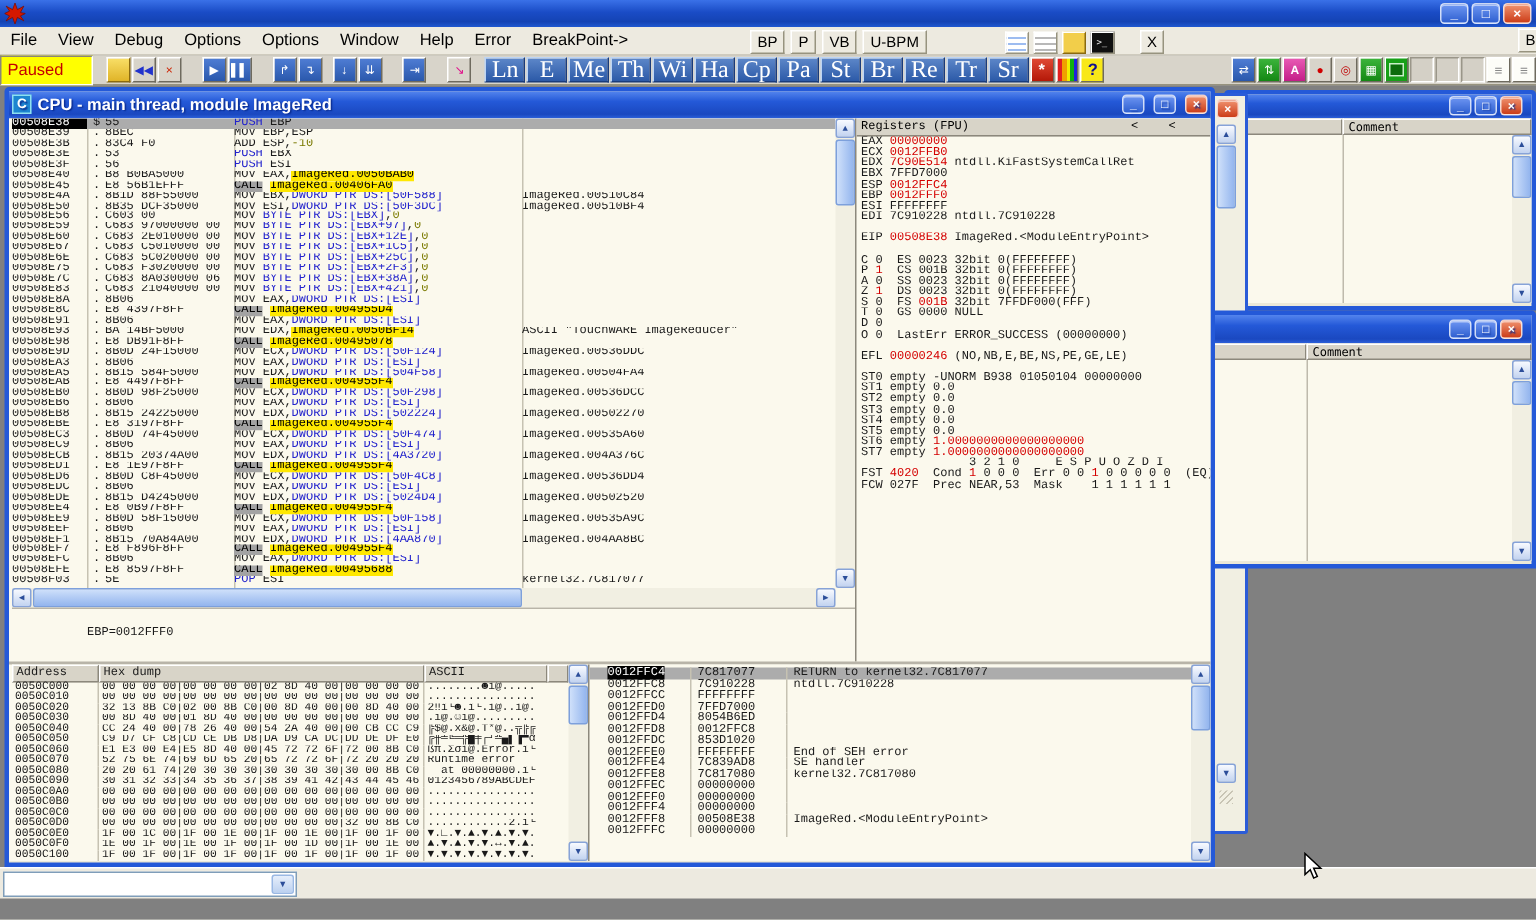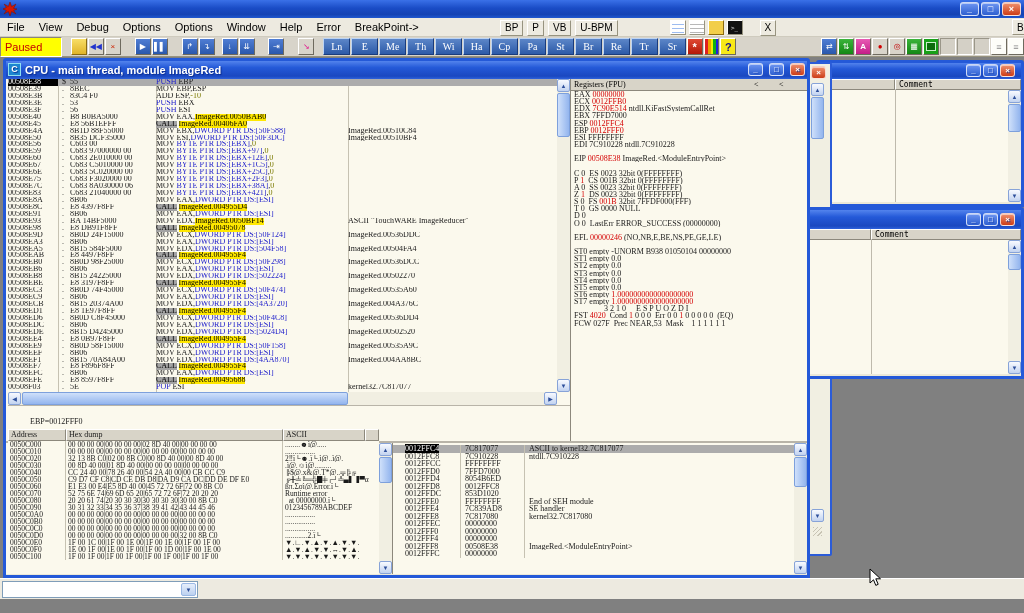--- a/index.html
+++ b/index.html
@@ -11,21 +11,21 @@
 .titlebar{position:absolute;left:0;top:0;width:1024px;height:18px;
  background:linear-gradient(180deg,#3A71E8 0%,#1A4CC6 45%,#1443B4 80%,#2058D0 100%);display:flex;align-items:center;padding:0 3px}
 .caps{position:absolute;right:3px;top:2px;display:flex;gap:2px}
 .cap{width:19px;height:14px;border-radius:3px;border:1px solid rgba(255,255,255,.75);display:flex;align-items:center;justify-content:center;color:#fff;font-size:9px;line-height:8px;font-weight:bold;background:linear-gradient(180deg,#6E96F2,#2E5FD0);box-shadow:inset 0 1px 0 rgba(255,255,255,.5);cursor:default}
 .cap.close{background:linear-gradient(180deg,#F0926F,#CC3D18)}
 .smallcap{width:15px;height:13px;font-size:8px;line-height:7px}
 
 
 .menubar{position:absolute;left:0;top:18px;width:1024px;height:19px;background:#EDEAE0;border-bottom:1px solid #CFCBBE;display:flex;align-items:center;font-size:11px;color:#000}
 .mitem{padding:2px 7px;white-space:nowrap}
-.pluginbar{position:absolute;left:500px;top:1px;height:17px;display:flex;align-items:center}
+.pluginbar{position:absolute;left:500px;top:1px;height:17px;display:flex;align-items:flex-end}
 .pbtn{height:16px;padding:0 4px;margin-right:4px;font-size:10px;color:#000;background:#EDEAE0;border:1px solid;border-color:#FFFFFF #97937F #97937F #FFFFFF;display:flex;align-items:center;white-space:nowrap}
 .pspacer{display:inline-block;height:1px}
 .pic{width:16px;height:15px;margin-right:3px;border:1px solid;border-color:#FFFFFF #97937F #97937F #FFFFFF;display:flex;align-items:center;justify-content:center;font-size:8px}
 .k2-doc-blue{background:#fff;color:#2255CC;box-shadow:inset 0 0 0 1px #fff;background:repeating-linear-gradient(180deg,#fff 0 3px,#9DBCF0 3px 4px)}
 .k2-doc-gray{background:repeating-linear-gradient(180deg,#fff 0 3px,#B8B8B8 3px 4px)}
 .k2-folder{background:#F2CE4A;border-color:#FFF #8A6A10 #8A6A10 #FFF}
 .k2-console{background:#101010;color:#E8E8E8;font-size:6px;font-family:"DejaVu Sans Mono",monospace}
 .bfrag{position:absolute;left:1012px;top:1px}
 
 
@@ -36,21 +36,21 @@
 .tb.k-green{background:linear-gradient(180deg,#3CB43C,#148814);color:#fff}
 .tb.k-pink{background:linear-gradient(180deg,#E85AB4,#C41E88);color:#fff;font-weight:bold}
 .tb.k-red{background:linear-gradient(180deg,#E04A34,#B41808);color:#fff;font-weight:bold;font-size:11px}
 .tb.k-yellow{background:#F8E818;color:#101090;font-weight:bold;font-size:11px}
 .tb.k-folder{background:linear-gradient(180deg,#F8DE66,#E0B428);border-color:#FFF #8A6A10 #8A6A10 #FFF}
 .tb.k-rainbow{background:linear-gradient(90deg,#E02020 0 3px,#F0A000 3px 6px,#F0F000 6px 8px,#10B010 8px 11px,#2020E0 11px 14px)}
 .tb.k-screen{background:#18A018;position:relative}
 .tb.k-screen::after{content:"";width:8px;height:7px;border:1px solid #C8F0C8;background:#0C6C0C}
 .tb.k-well{background:#D4D0C6;border-color:#9A9689 #FFFFFF #FFFFFF #9A9689}
 .tb.k-paper{background:#FDFDF8;color:#888;font-size:9px}
-.lbtn{width:27px;height:17px;margin-left:1px;background:linear-gradient(180deg,#5C86C8,#2C5AA8);color:#fff;font-family:"Liberation Serif",serif;font-size:10px;line-height:10px;display:flex;align-items:center;justify-content:center;border:1px solid;border-color:#BCD4F4 #1A3C7C #1A3C7C #BCD4F4;cursor:default;padding:0}
+.lbtn{width:27px;height:17px;margin-left:1px;background:linear-gradient(180deg,#5C86C8,#2C5AA8);color:#fff;font-family:"Liberation Serif",serif;font-size:16px;line-height:10px;display:flex;align-items:center;justify-content:center;border:1px solid;border-color:#BCD4F4 #1A3C7C #1A3C7C #BCD4F4;cursor:default;padding:0}
 .gS{width:8px}.gM{width:13px}.gX{width:6px}.gL{width:84px}
 
 
 .mdi{position:absolute;left:0;top:57px;width:1024px;height:521px;background:#808080;overflow:hidden}
 
 
 .lunatitle{background:linear-gradient(180deg,#5A8AF0 0%,#2459D8 40%,#1A48C0 85%,#2E62DC 100%);display:flex;align-items:center;color:#fff;font-weight:bold;font-size:11px;text-shadow:1px 1px 1px #0A2C90}
 .cwin{position:absolute;background:#ECE9D8;border:3px solid #2459D8;border-radius:3px 3px 0 0;overflow:hidden}
 .chdrrow{display:flex;height:11px;background:#D8D4C8;font-family:"DejaVu Sans Mono",monospace;font-size:8px;line-height:10px;color:#000}
 .chcell{border:1px solid;border-color:#FFFFFF #8C887C #8C887C #FFFFFF;background:#D8D4C8;padding-left:3px;overflow:hidden;white-space:nowrap}
@@ -63,21 +63,21 @@
 .sb-thumb{position:absolute;background:linear-gradient(90deg,#CFE0FA,#93B5EE);border:1px solid #7DA0DC;border-radius:2px}
 .sb-thumb.h{background:linear-gradient(180deg,#CFE0FA,#93B5EE)}
 
 
 .strip{position:absolute;left:806px;top:5px;width:26px;height:494px;background:#F1EFE2;border:2px solid #2B5CD8;border-radius:2px}
 
 
 .cpuwin{position:absolute;left:3px;top:1px;width:807px;height:520px;background:#ECE9D8;border:3px solid #2459D8;border-radius:3px 3px 0 0;overflow:hidden}
 .cputitle{height:19px;margin:-1px -1px 0 -1px;padding-left:3px;gap:4px}
 .cicon{width:13px;height:13px;background:#1C86D0;border:1px solid #8FE0F0;color:#fff;font-size:9px;line-height:9px;font-weight:bold;display:flex;align-items:center;justify-content:center}
-.cpuclient{position:relative;width:801px;height:495px;background:#FBF9ED;font-family:Liberation Serif, serif;color:#1A1A1A}
+.cpuclient{position:relative;width:801px;height:495px;background:#FBF9ED;font-family:Liberation Mono, monospace;color:#1A1A1A}
 
 
 .disasm{position:absolute;left:2px;top:0;width:549px;height:313px;overflow:hidden;font-size:8px}
 .vline{position:absolute;top:0;bottom:0;width:1px;background:#C6C2B2}
 .drow{display:flex;height:6.95px;line-height:6.95px;white-space:pre}
 .drow.sel{background:#ACACAC}
 .c-addr{width:50px;flex:none;overflow:hidden}
 .c-addr.inv{background:#000;color:#fff}
 .c-mark{width:12px;flex:none;padding-left:4px}
 .c-bytes{width:86px;flex:none;overflow:hidden}
@@ -95,21 +95,21 @@
 
 .regs{position:absolute;left:564px;top:0;width:237px;height:362px;background:#FBF9ED;border-left:1px solid #8C887C;overflow:hidden}
 .reghdr{height:12px;background:#D8D4C8;border-bottom:1px solid #8C887C;font-size:8px;line-height:11px;padding-left:3px;display:flex;color:#000}
 .regcoll{position:absolute;top:0;font-size:8px;line-height:11px;color:#000}
 .rline{height:7.15px;line-height:7.15px;font-size:8px;white-space:pre;padding-left:3px;overflow:hidden}
 
 
 .hsplit{position:absolute;left:0;top:362px;width:801px;height:2px;background:#B8B4A8}
 
 
-.dump{position:absolute;left:2px;top:350px;width:371px;height:131px;background:#FBF9ED;overflow:hidden}
+.dump{position:absolute;left:2px;top:364px;width:371px;height:131px;background:#FBF9ED;overflow:hidden}
 .dhdr{display:flex;height:12px;font-size:8px;line-height:10px}
 .dcell{background:#D8D4C8;border:1px solid;border-color:#FFFFFF #8C887C #8C887C #FFFFFF;padding-left:2px;flex:none;overflow:hidden}
 .durow{display:flex;height:7px;line-height:7px;font-size:7.5px;white-space:pre}
 .du-addr{width:58px;flex:none;padding-left:2px;border-right:1px solid #C6C2B2}
 .du-hex{width:217px;flex:none;padding-left:2px;border-right:1px solid #C6C2B2;overflow:hidden}
 .du-asc{flex:1;padding-left:2px;overflow:hidden}
 
 
 .stack{position:absolute;left:386px;top:364px;width:402px;height:131px;background:#FBF9ED;border-left:1px solid #8C887C;overflow:hidden;padding-top:2px}
 .strow{display:flex;height:7.5px;line-height:7.5px;font-size:8px;white-space:pre}
@@ -430,28 +430,28 @@
             </div>
         </div>
         <div class="sb-track" style="left:373px;top:364px;width:13px;height:131px">
           <span class="sb-btn" style="top:0">▲</span>
           <span class="sb-thumb" style="top:14px;height:26px;width:13px"></span>
           <span class="sb-btn" style="bottom:0">▼</span>
         </div>
 
         <div class="stack">
           <div>
-              <div class="strow sel"><span class="s-addr"><span class="inv">0012FFC4</span></span><span class="s-val">7C817077</span><span class="s-comm">ASCII to kernel32.7C817077</span></div>
+              <div class="strow sel"><span class="s-addr"><span class="inv">0012FFC4</span></span><span class="s-val">7C817077</span><span class="s-comm">RETURN to kernel32.7C817077</span></div>
               <div class="strow"><span class="s-addr"><span>0012FFC8</span></span><span class="s-val">7C910228</span><span class="s-comm">ntdll.7C910228</span></div>
               <div class="strow"><span class="s-addr"><span>0012FFCC</span></span><span class="s-val">FFFFFFFF</span><span class="s-comm"></span></div>
               <div class="strow"><span class="s-addr"><span>0012FFD0</span></span><span class="s-val">7FFD7000</span><span class="s-comm"></span></div>
               <div class="strow"><span class="s-addr"><span>0012FFD4</span></span><span class="s-val">8054B6ED</span><span class="s-comm"></span></div>
               <div class="strow"><span class="s-addr"><span>0012FFD8</span></span><span class="s-val">0012FFC8</span><span class="s-comm"></span></div>
               <div class="strow"><span class="s-addr"><span>0012FFDC</span></span><span class="s-val">853D1020</span><span class="s-comm"></span></div>
-              <div class="strow"><span class="s-addr"><span>0012FFE0</span></span><span class="s-val">FFFFFFFF</span><span class="s-comm">End of SEH module</span></div>
+              <div class="strow"><span class="s-addr"><span>0012FFE0</span></span><span class="s-val">FFFFFFFF</span><span class="s-comm">End of SEH error</span></div>
               <div class="strow"><span class="s-addr"><span>0012FFE4</span></span><span class="s-val">7C839AD8</span><span class="s-comm">SE handler</span></div>
               <div class="strow"><span class="s-addr"><span>0012FFE8</span></span><span class="s-val">7C817080</span><span class="s-comm">kernel32.7C817080</span></div>
               <div class="strow"><span class="s-addr"><span>0012FFEC</span></span><span class="s-val">00000000</span><span class="s-comm"></span></div>
               <div class="strow"><span class="s-addr"><span>0012FFF0</span></span><span class="s-val">00000000</span><span class="s-comm"></span></div>
               <div class="strow"><span class="s-addr"><span>0012FFF4</span></span><span class="s-val">00000000</span><span class="s-comm"></span></div>
               <div class="strow"><span class="s-addr"><span>0012FFF8</span></span><span class="s-val">00508E38</span><span class="s-comm">ImageRed.&lt;ModuleEntryPoint&gt;</span></div>
               <div class="strow"><span class="s-addr"><span>0012FFFC</span></span><span class="s-val">00000000</span><span class="s-comm"></span></div>
             </div>
         </div>
         <div class="sb-track" style="left:788px;top:364px;width:13px;height:131px">

